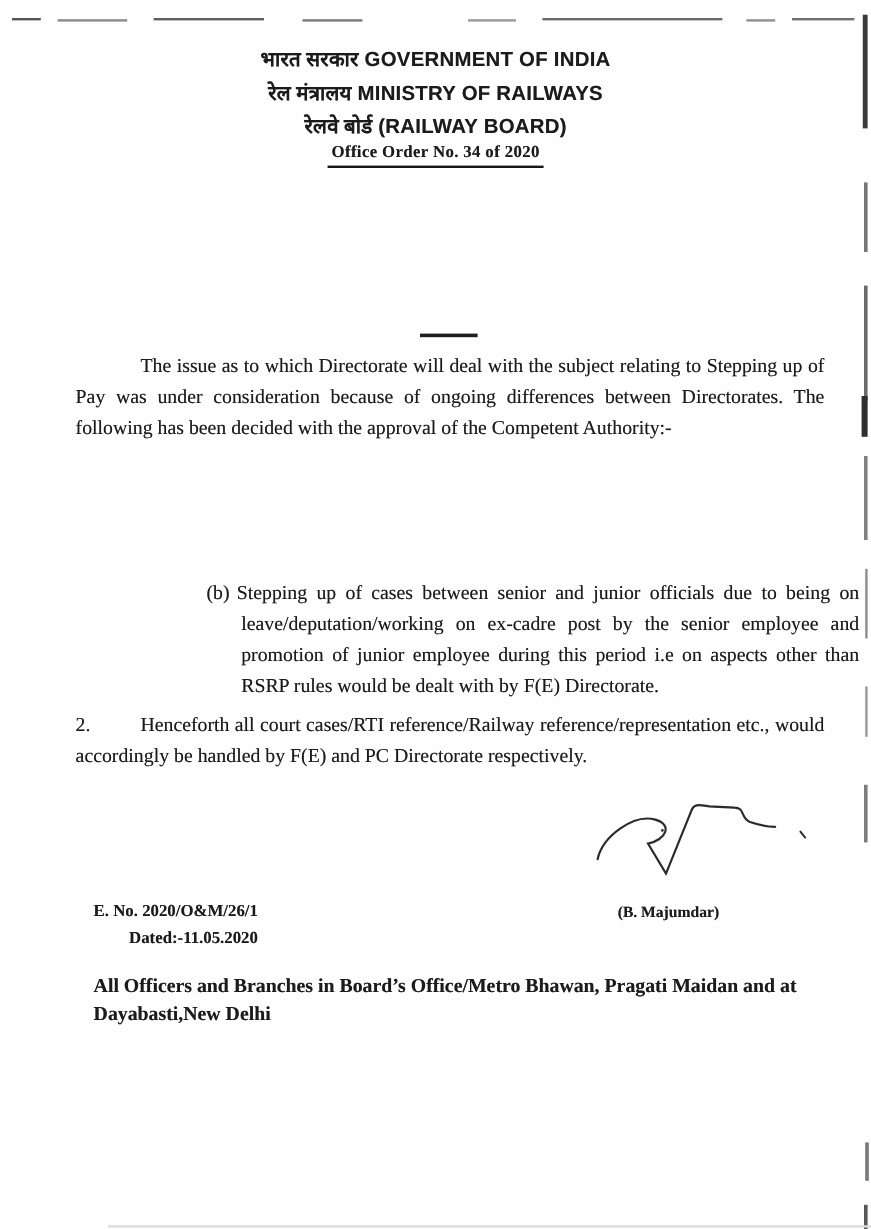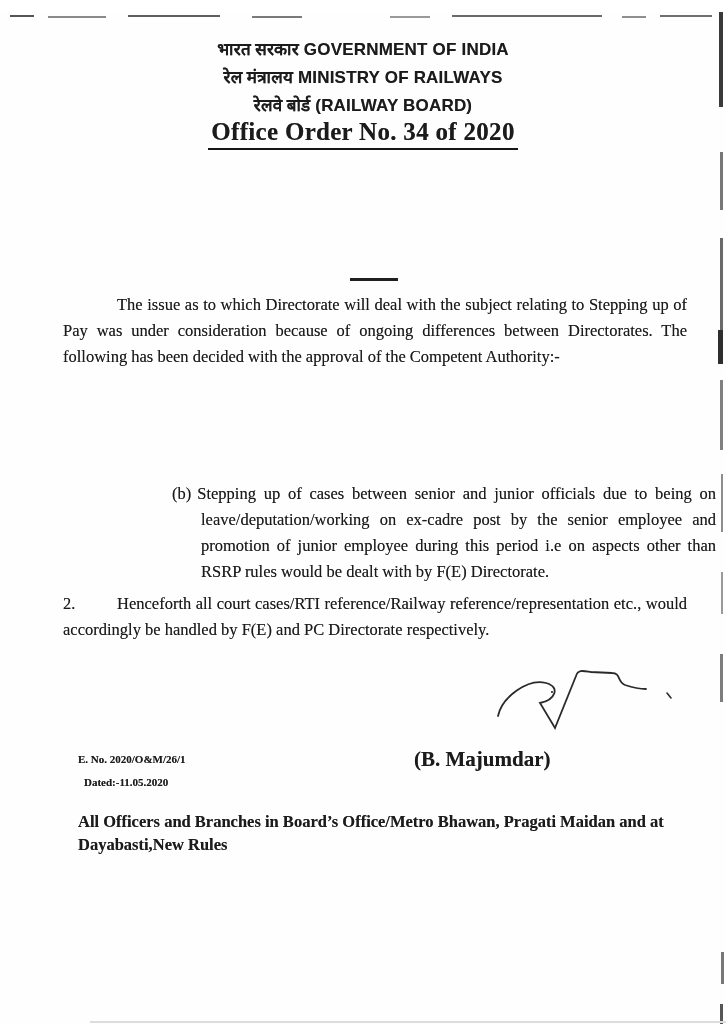--- a/index.html
+++ b/index.html
@@ -26,21 +26,21 @@
     letter-spacing: 0.2px;
     text-shadow: 0 0 0.5px rgba(0,0,0,0.45);
   }
   .header .hi { font-family: "Liberation Serif", serif; font-weight: bold; }
 
   .order-title-wrap { top: 106px; left: 0; width: 100%; text-align: center; }
   .order-title {
     display: inline-block;
     font-family: "Liberation Serif", serif;
     font-weight: bold;
-    font-size: 25px;
+    font-size: 14px;
     letter-spacing: 0.3px;
     border-bottom: 2.5px solid #161616;
     padding: 0 3px 2px 3px;
     text-shadow: 0 0 0.5px rgba(0,0,0,0.5);
   }
 
   .amendment {
     top: 153px; right: 20px; width: 288px;
     text-align: center;
     font-weight: bold;
@@ -77,31 +77,33 @@
   .numbered { left: 63px; width: 624px; }
   .para2 { top: 579px; }
   .para3 { top: 655px; }
   .num { display: inline-block; width: 54px; text-indent: 0; }
 
   
   .signature-svg { top: 652px; left: 492px; width: 205px; height: 80px; }
 
   .sign-block {
     top: 736px; right: 26px; width: 286px;
+    text-align: center;
     font-weight: bold;
-    font-size: 21px;
+    font-size: 13px;
     line-height: 23px;
     text-shadow: 0 0 0.45px rgba(0,0,0,0.5);
   }
   .file-block {
     top: 736px; left: 78px;
     font-weight: bold;
-    font-size: 11px;
+    font-size: 14px;
     line-height: 23px;
     text-shadow: 0 0 0.45px rgba(0,0,0,0.5);
+    text-align: right;
   }
   .file-block .dated { padding-left: 6px; }
   .footer-note {
     top: 798px; left: 78px; width: 604px;
     font-weight: bold;
     font-size: 16.5px;
     line-height: 23px;
     text-align: left;
     text-shadow: 0 0 0.45px rgba(0,0,0,0.5);
   }
@@ -179,15 +181,15 @@
 
   <div class="abs file-block">
     <div>E. No. 2020/O&amp;M/26/1</div>
     <div class="dated">Dated:-11.05.2020</div>
   </div>
 
   <div class="abs sign-block">
     <div>(B. Majumdar)</div>
   </div>
 
-  <div class="abs footer-note">All Officers and Branches in Board’s Office/Metro Bhawan, Pragati Maidan and at Dayabasti,New Rules</div>
+  <div class="abs footer-note">All Officers and Branches in Board’s Office/Metro Bhawan, Pragati Maidan and at Dayabasti,New Delhi</div>
 
 </div>
 
 </body></html>

